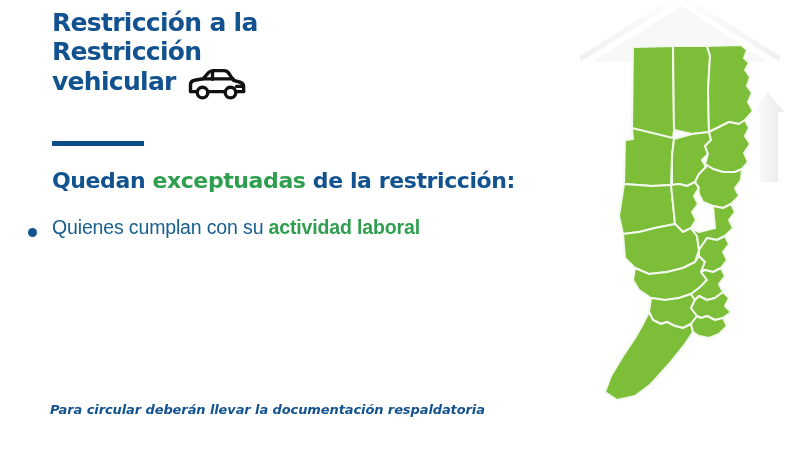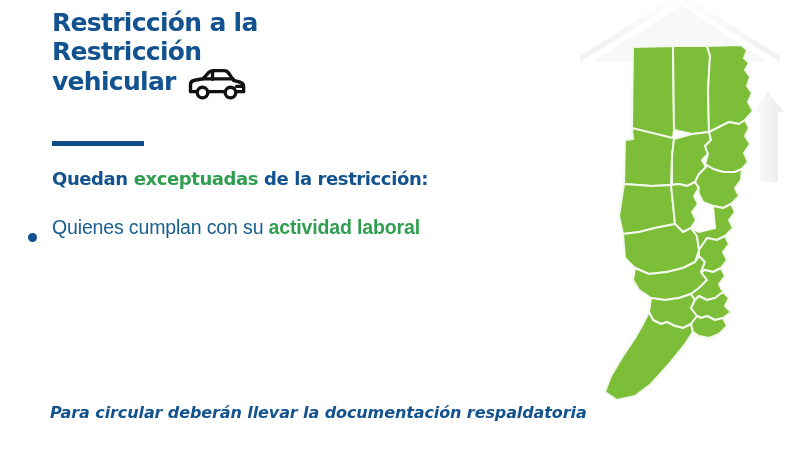--- a/index.html
+++ b/index.html
@@ -77,39 +77,39 @@
     height: 5px;
     background: #0d4d85;
   }
 
   .subtitle {
     position: absolute;
     left: 52px;
     top: 168px;
     font-family: "DejaVu Sans", sans-serif;
     font-weight: 700;
-    font-size: 18px;
+    font-size: 22px;
     letter-spacing: -0.4px;
     color: #12538f;
     white-space: nowrap;
   }
   .subtitle .green {
     color: #2f9e4e;
   }
 
   .bullets {
     position: absolute;
     left: 28px;
     top: 214px;
     width: 545px;
   }
 
   .bullet-item {
     display: flex;
-    align-items: flex-end;
+    align-items: center;
     margin-bottom: 18px;
   }
 
   .bullet-dot {
     flex: 0 0 auto;
     width: 9px;
     height: 9px;
     border-radius: 50%;
     background: #12538f;
     margin-top: 10px;
@@ -129,21 +129,21 @@
     font-weight: 700;
   }
 
   .footer {
     position: absolute;
     left: 50px;
     top: 401px;
     font-family: "DejaVu Sans", sans-serif;
     font-style: italic;
     font-weight: 700;
-    font-size: 16px;
+    font-size: 13px;
     line-height: 1.45;
     color: #12538f;
     letter-spacing: -0.1px;
   }
 
   
   .map-wrap {
     position: absolute;
     left: 595px;
     top: 36px;

